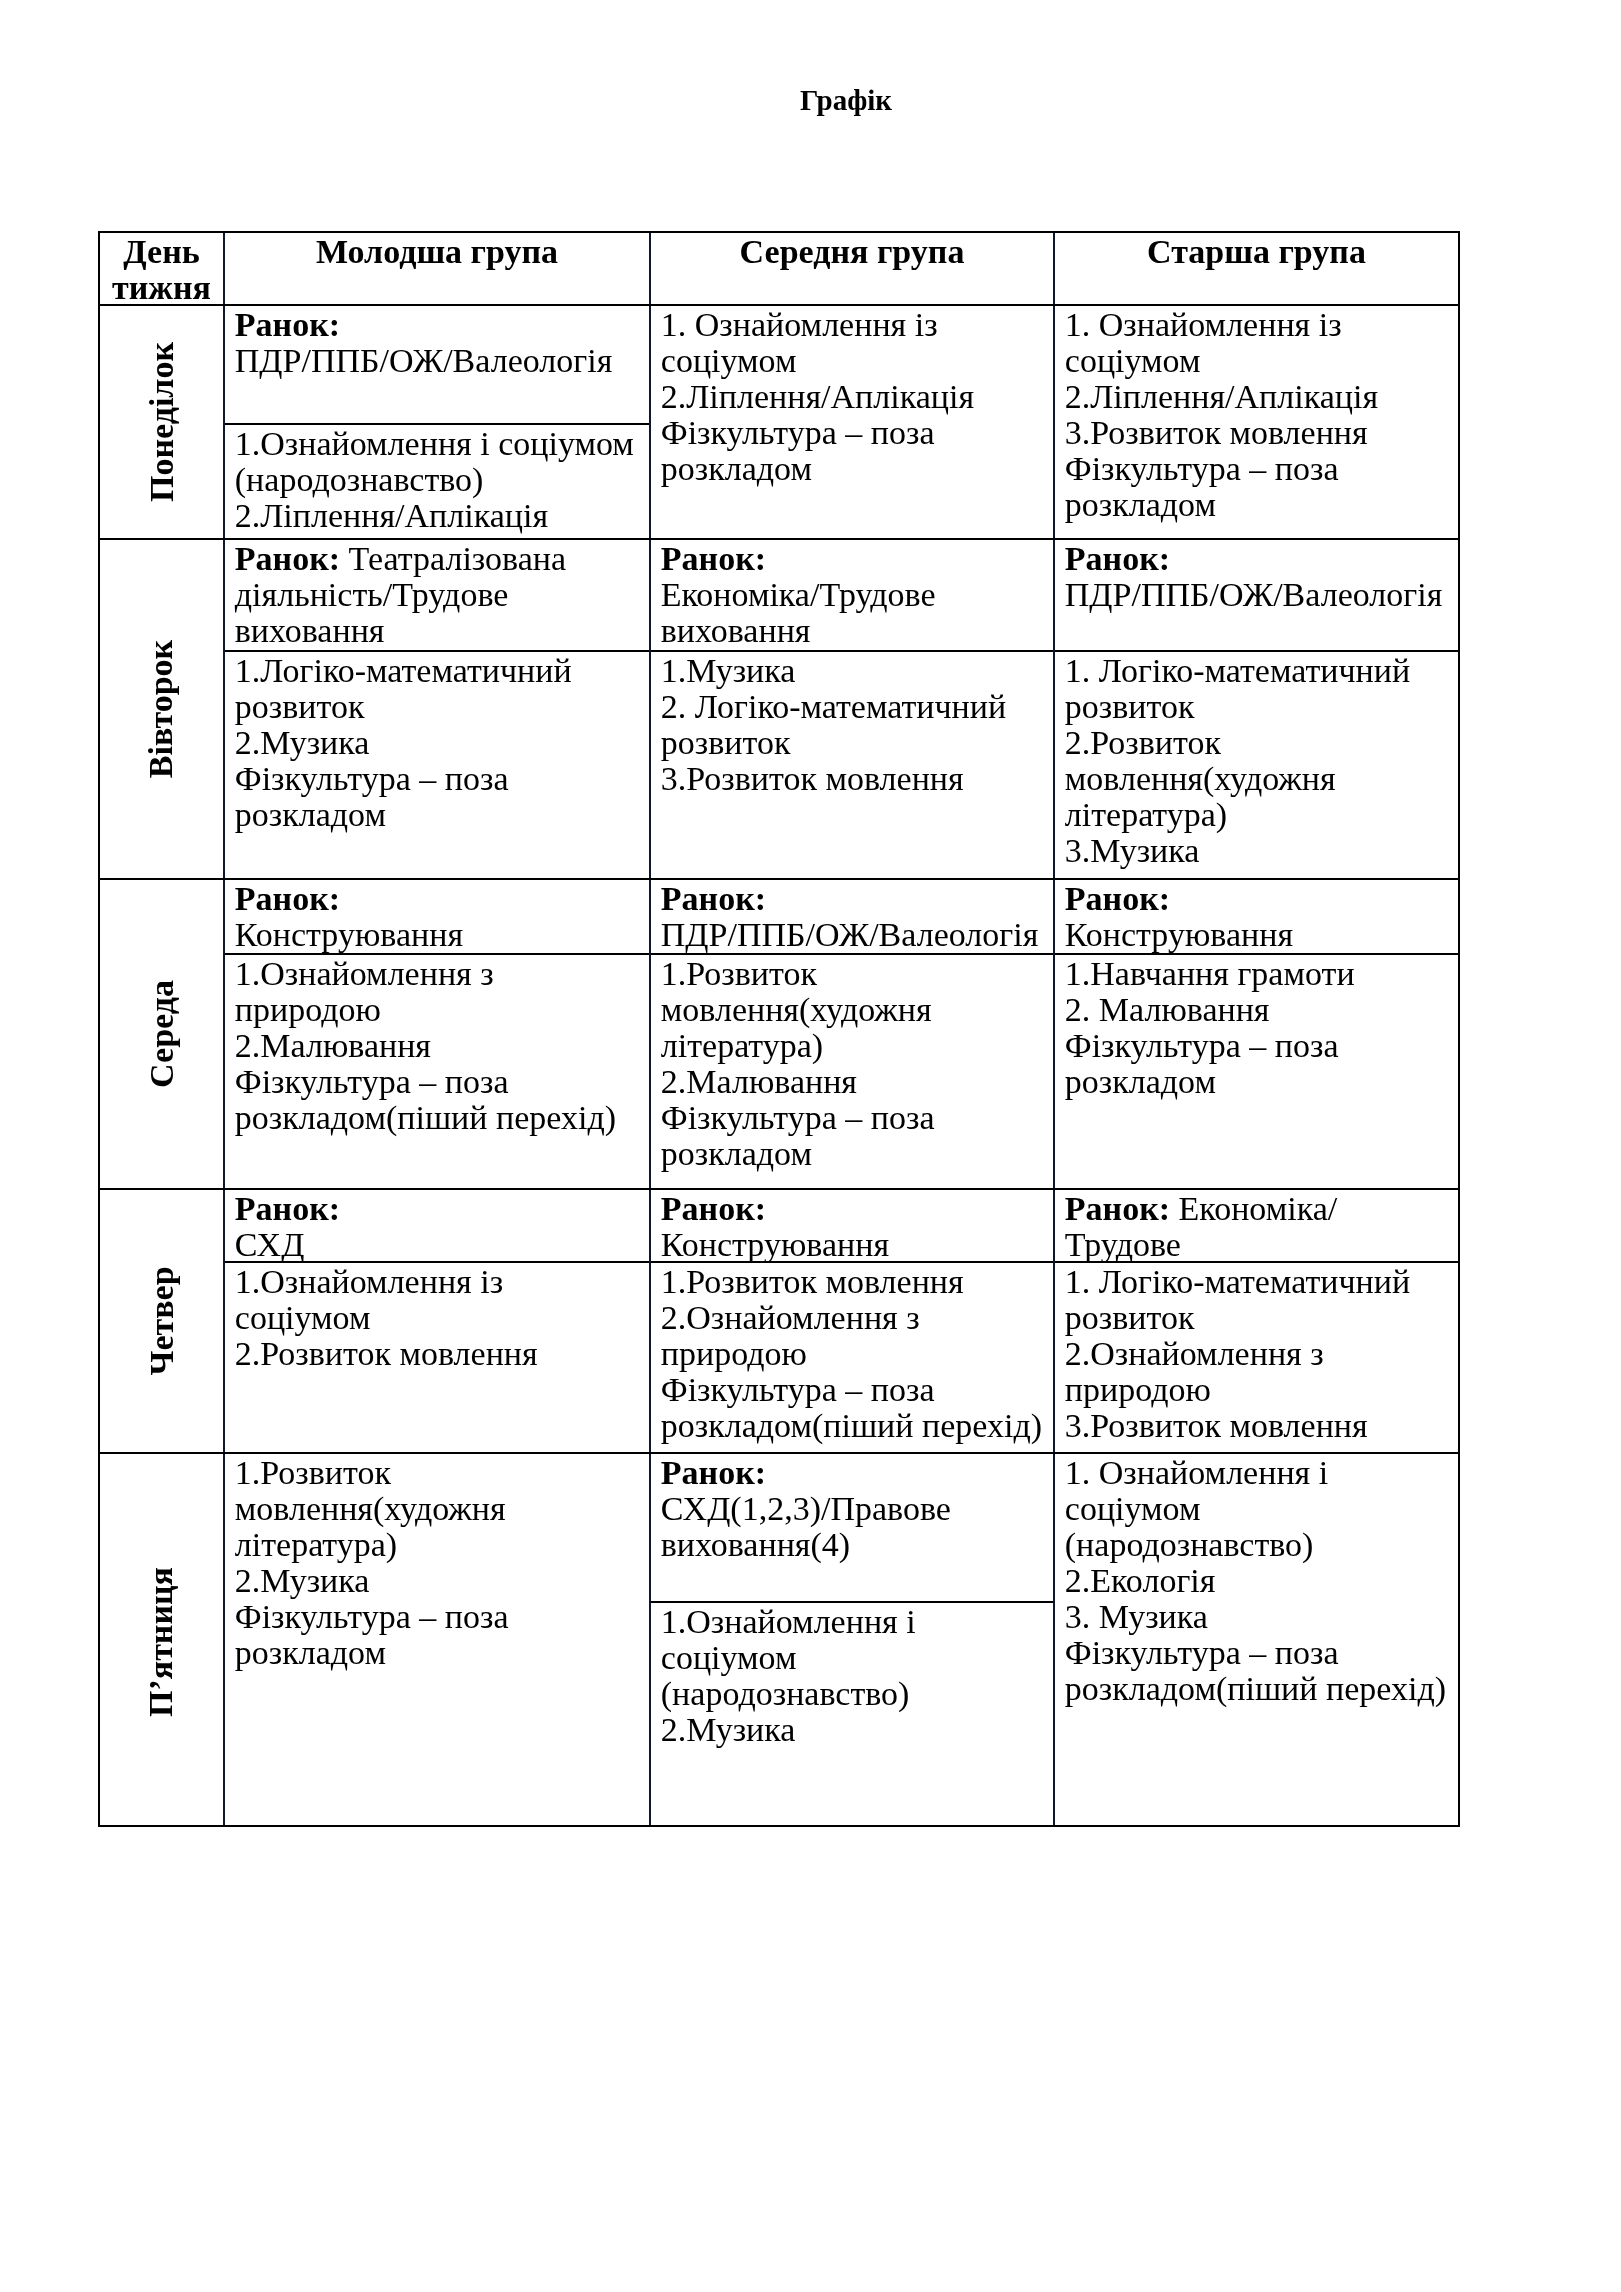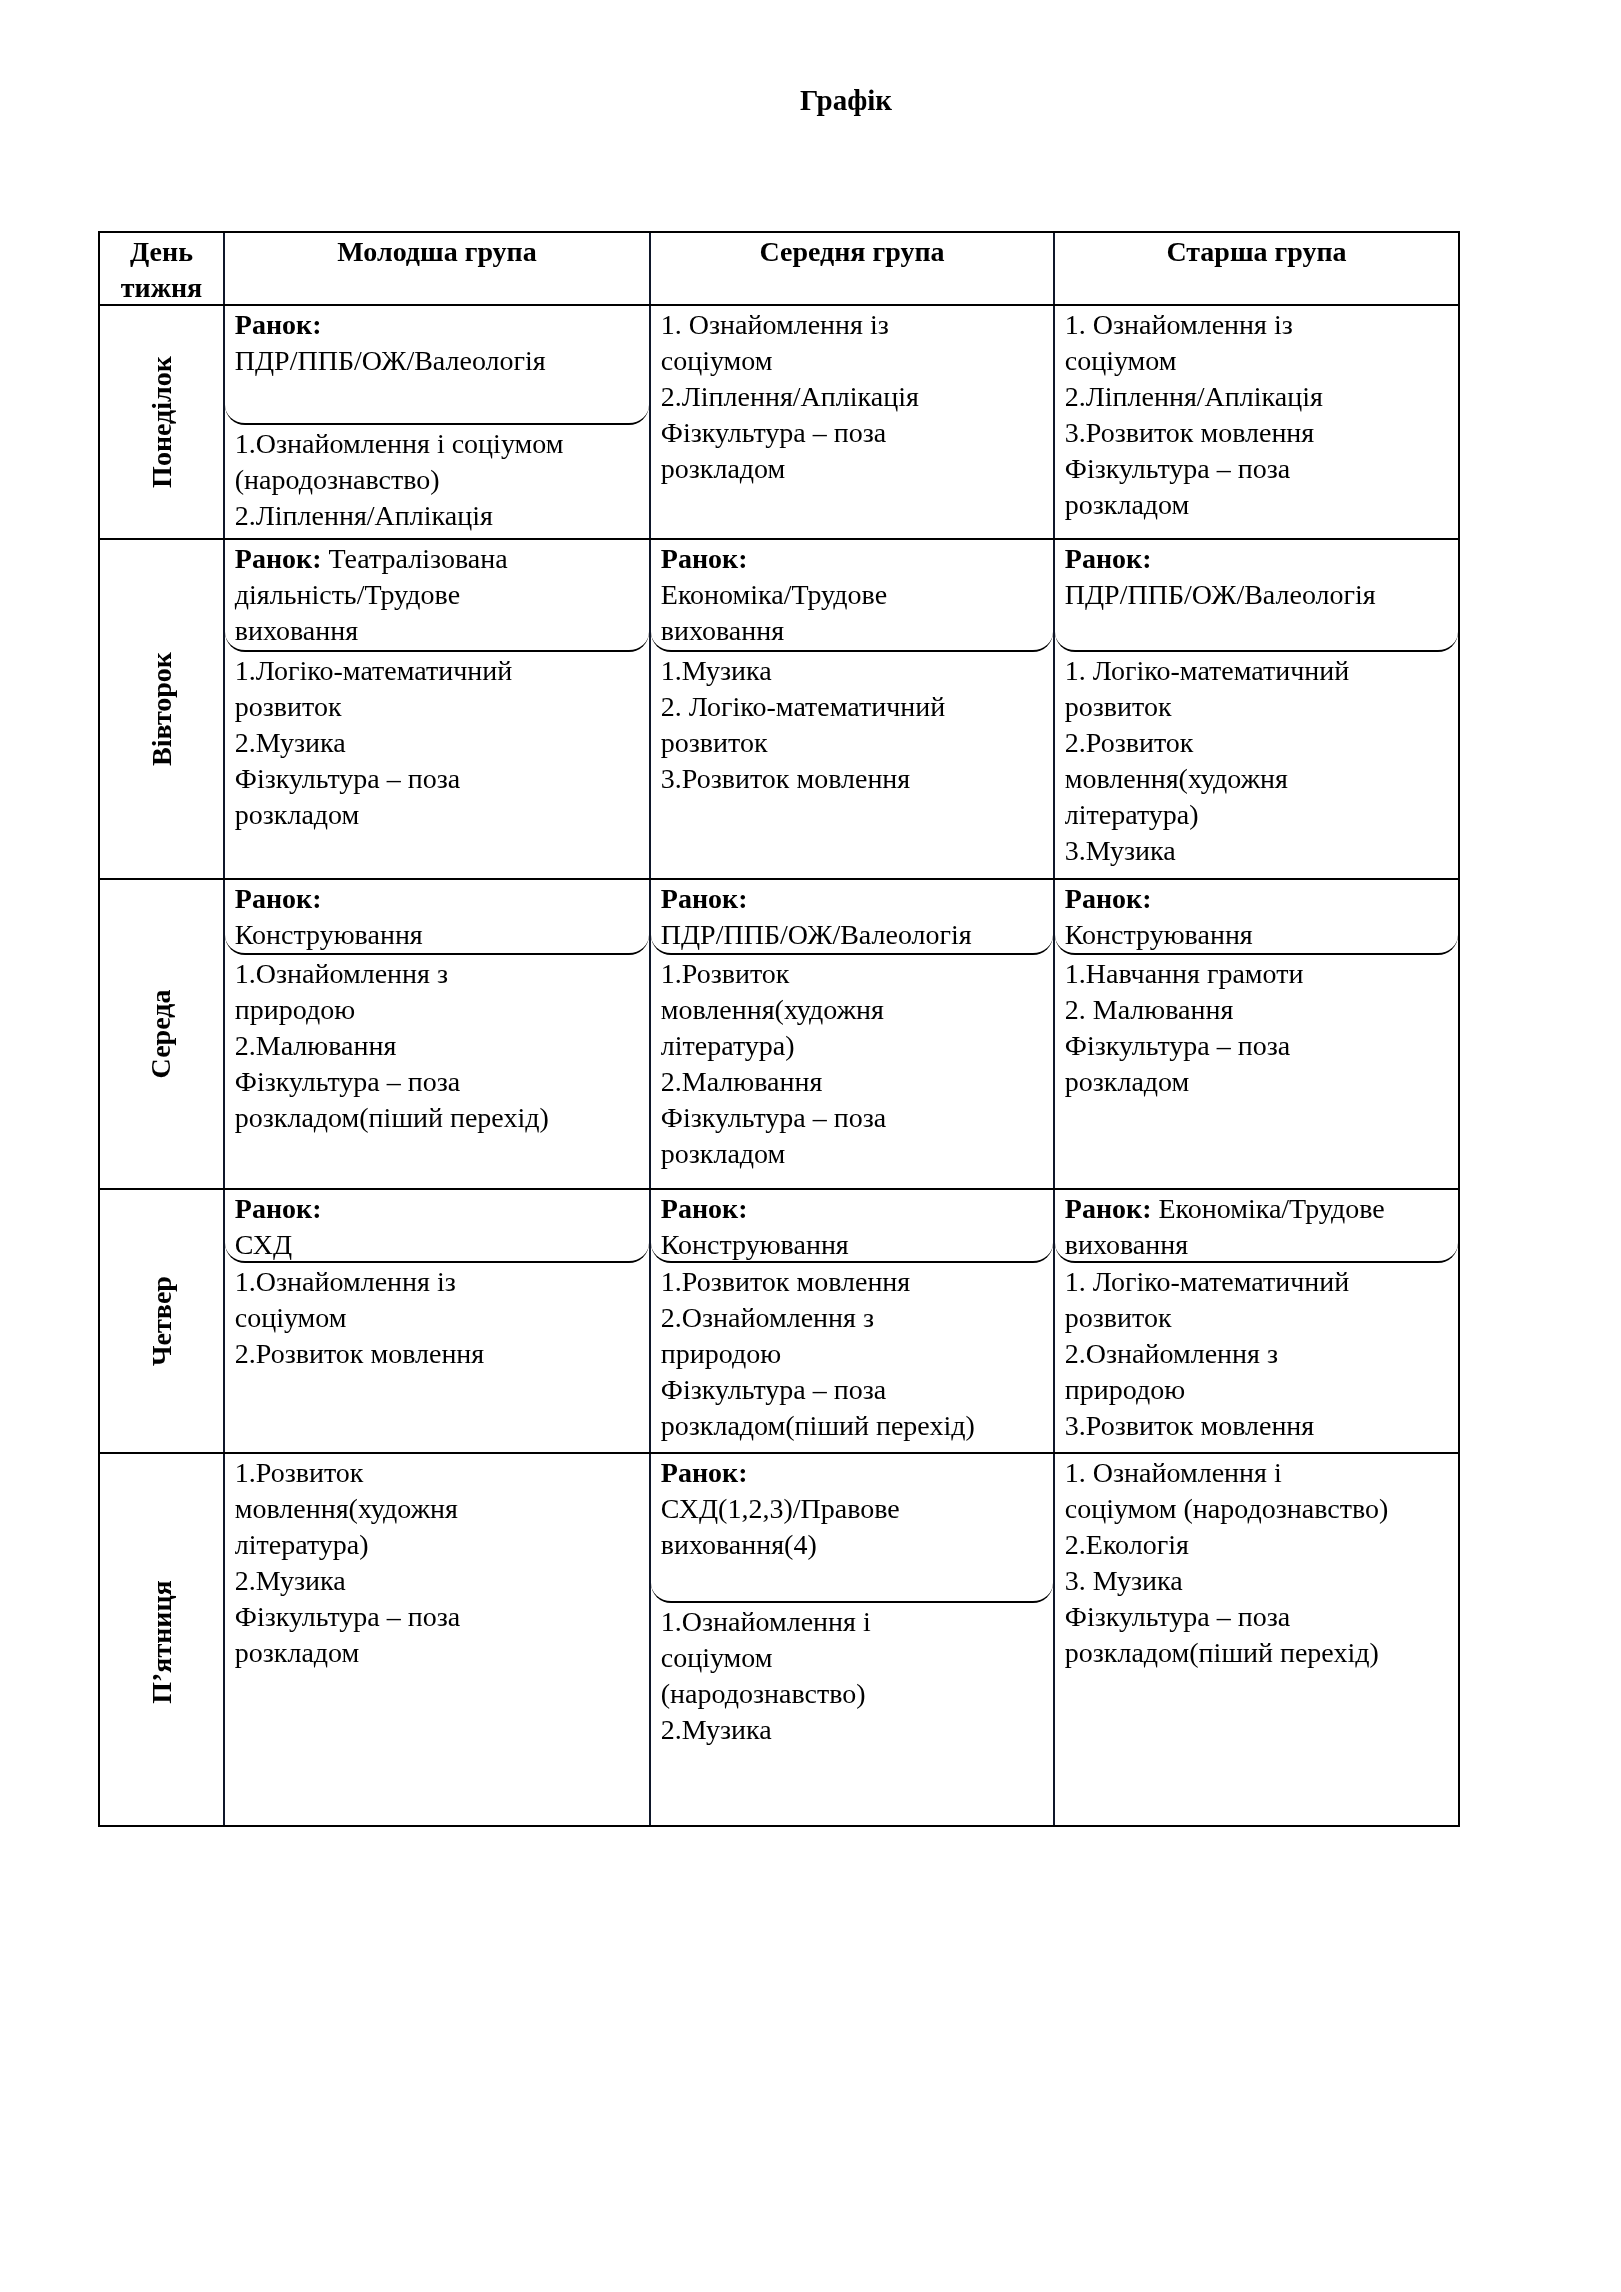--- a/index.html
+++ b/index.html
@@ -8,35 +8,35 @@
     font-family:"Liberation Serif","DejaVu Serif",serif; color:#000;
   }
   #doc-title {
     position:absolute; top:82px; left:0; width:100%; box-sizing:border-box;
     padding-left:71px; text-align:center; font-weight:bold;
     font-size:29px; line-height:37px;
   }
   #schedule-table {
     position:absolute; left:98px; top:231px; width:1362px; height:1596px;
     box-sizing:border-box; border:2px solid #000; overflow:hidden;
-    display:flex; flex-direction:column; font-size:28px; line-height:36px;
+    display:flex; flex-direction:column; font-size:34px; line-height:36px;
   }
   .row { display:flex; box-sizing:border-box; flex:none; }
   .row:not(:last-child) { border-bottom:2px solid #000; }
   .cell { box-sizing:border-box; overflow:hidden; }
   .cell + .cell { border-left:2px solid #0f172a; }
   .c0 { width:123px; }
   .c1 { width:426px; }
   .c2 { width:404px; }
   .c3 { flex:1; }
   .hcell { font-weight:bold; text-align:center; padding-top:1px; }
   .day-cell { display:flex; align-items:center; justify-content:center; }
   .day-label { transform:rotate(-90deg); white-space:nowrap; font-weight:bold; }
   .group-cell { display:flex; flex-direction:column; }
-  .sub { box-sizing:border-box; padding:1px 7.8px 0 9.8px; overflow:hidden; flex:none;border-radius:20px; }
+  .sub { box-sizing:border-box; padding:1px 7.8px 0 9.8px; overflow:hidden; flex:none; }
   .sub-first { border-bottom:2px solid #000; }
   .sub-last { flex:1; }
   .ranok { font-weight:bold; }
   .ranok-block { display:block; }
   .body { white-space:pre-line; }
 </style>
 </head>
 <body>
 
 <div id="page">

